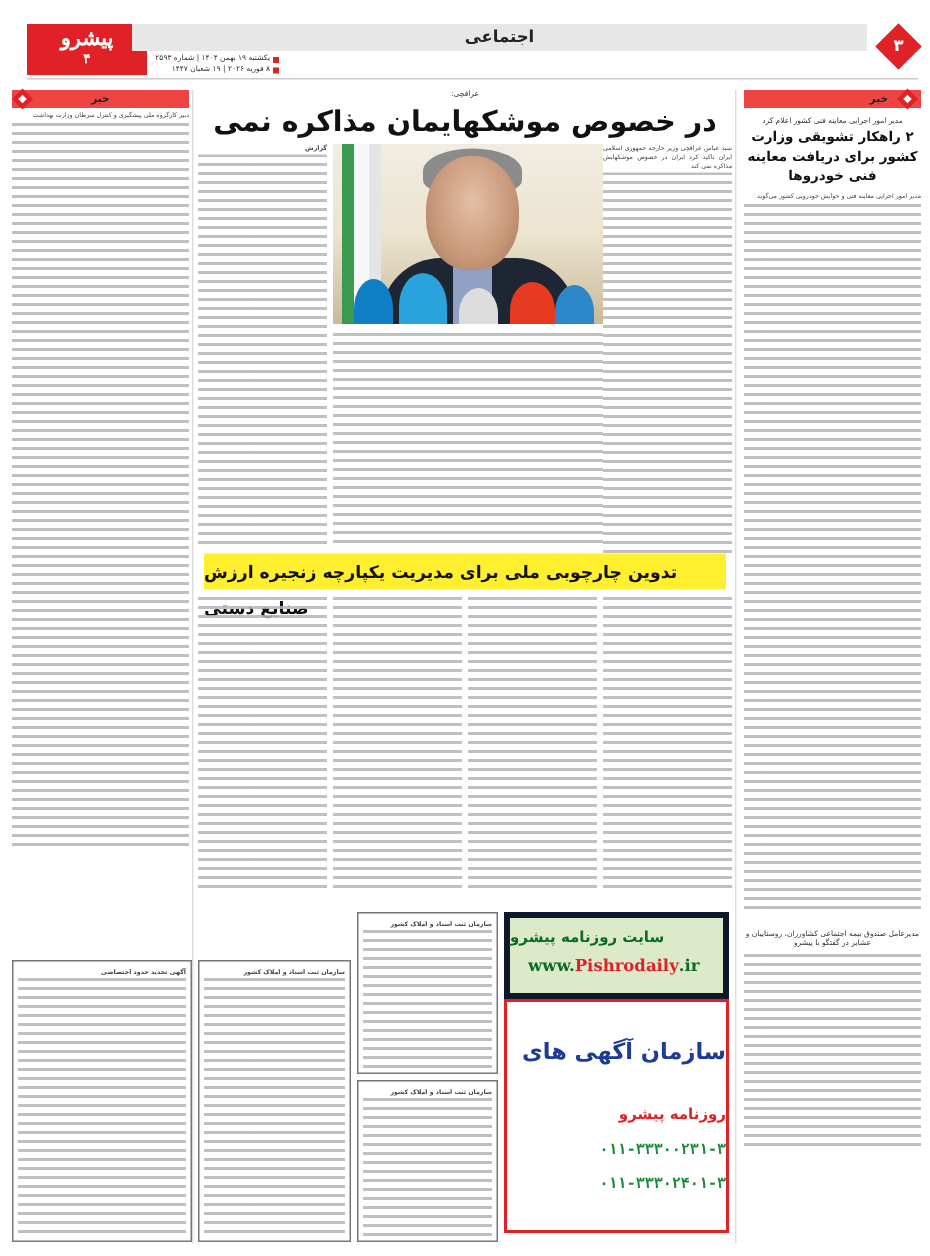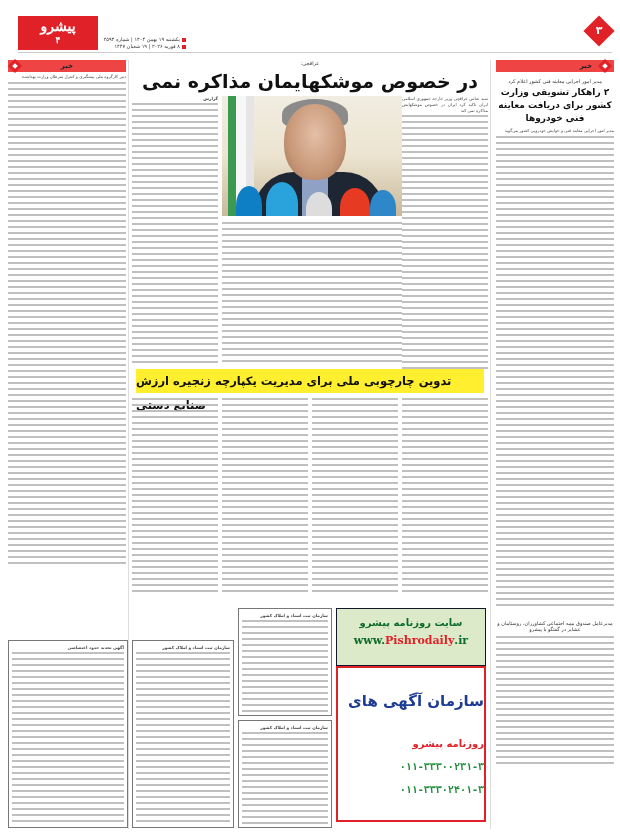--- a/index.html
+++ b/index.html
@@ -72,37 +72,38 @@
   .band { position: absolute; left: 136px; top: 369px; width: 348px; height: 24px; background: #ffef2f;
           font-size: 11.5px; font-weight: bold; text-align: left; line-height: 24px; color: #111; letter-spacing: -0.4px; }
 
   .lower-cols { position: absolute; left: 132px; top: 398px; width: 356px; height: 196px; display: flex; gap: 4px; }
   .lower-cols .lc { flex: 1; }
 
   
   .ads-area { position: absolute; top: 598px; left: 8px; width: 478px; height: 232px; }
   .notice { position: absolute; border: 1px solid #777; }
   .promo { position: absolute; left: 328px; top: 10px; width: 150px; height: 214px; }
-  .promo-site { height: 58px; background: #dceac9; text-align: center; border: 1px solid #0f172a; }
+  .promo-site { height: 58px; background: #dceac9; text-align: left; border: 4px solid #0f172a; }
   .promo-site .t1 { font-size: 10px; font-weight: bold; color: #0b6b2a; margin-top: 8px; }
-  .promo-site .t2 { font-size: 11px; font-weight: bold; color: #0b6b2a; margin-top: 6px; font-family: "DejaVu Serif", serif; direction: ltr; }
+  .promo-site .t2 { font-size: 11px; font-weight: bold; color: #0b6b2a; margin-top: 6px; font-family: "DejaVu Serif", serif; direction: ltr; padding-left: 12px; }
   .promo-site .t2 b { color: #e02127; }
   .promo-ad { height: 156px; border: 2px solid #e02127; text-align: right; }
   .promo-ad .a1 { font-size: 15px; font-weight: bold; color: #1e3c93; margin-top: 24px; }
   .promo-ad .a2 { font-size: 10px; font-weight: bold; color: #e02127; margin-top: 28px; }
   .promo-ad .ph { font-size: 10px; font-weight: bold; color: #1b8a3a; margin-top: 12px; direction: ltr; font-family: "DejaVu Sans Mono", monospace; }
 </style>
 </head>
 <body>
 
 <div class="masthead">
   <div class="logo-box">
     <span>پیشرو</span>
     <span class="logo-sub">۴</span>
   </div>
+  <div class="section-bar">اجتماعی</div>
   <div class="dateline">
     <div class="row">
         <span class="sq"></span>
         <span>یکشنبه ۱۹ بهمن ۱۴۰۴ | شماره ۲۵۹۳</span>
       </div>
     <div class="row">
         <span class="sq"></span>
         <span>۸ فوریه ۲۰۲۶ | ۱۹ شعبان ۱۴۴۷</span>
       </div>
   </div>

